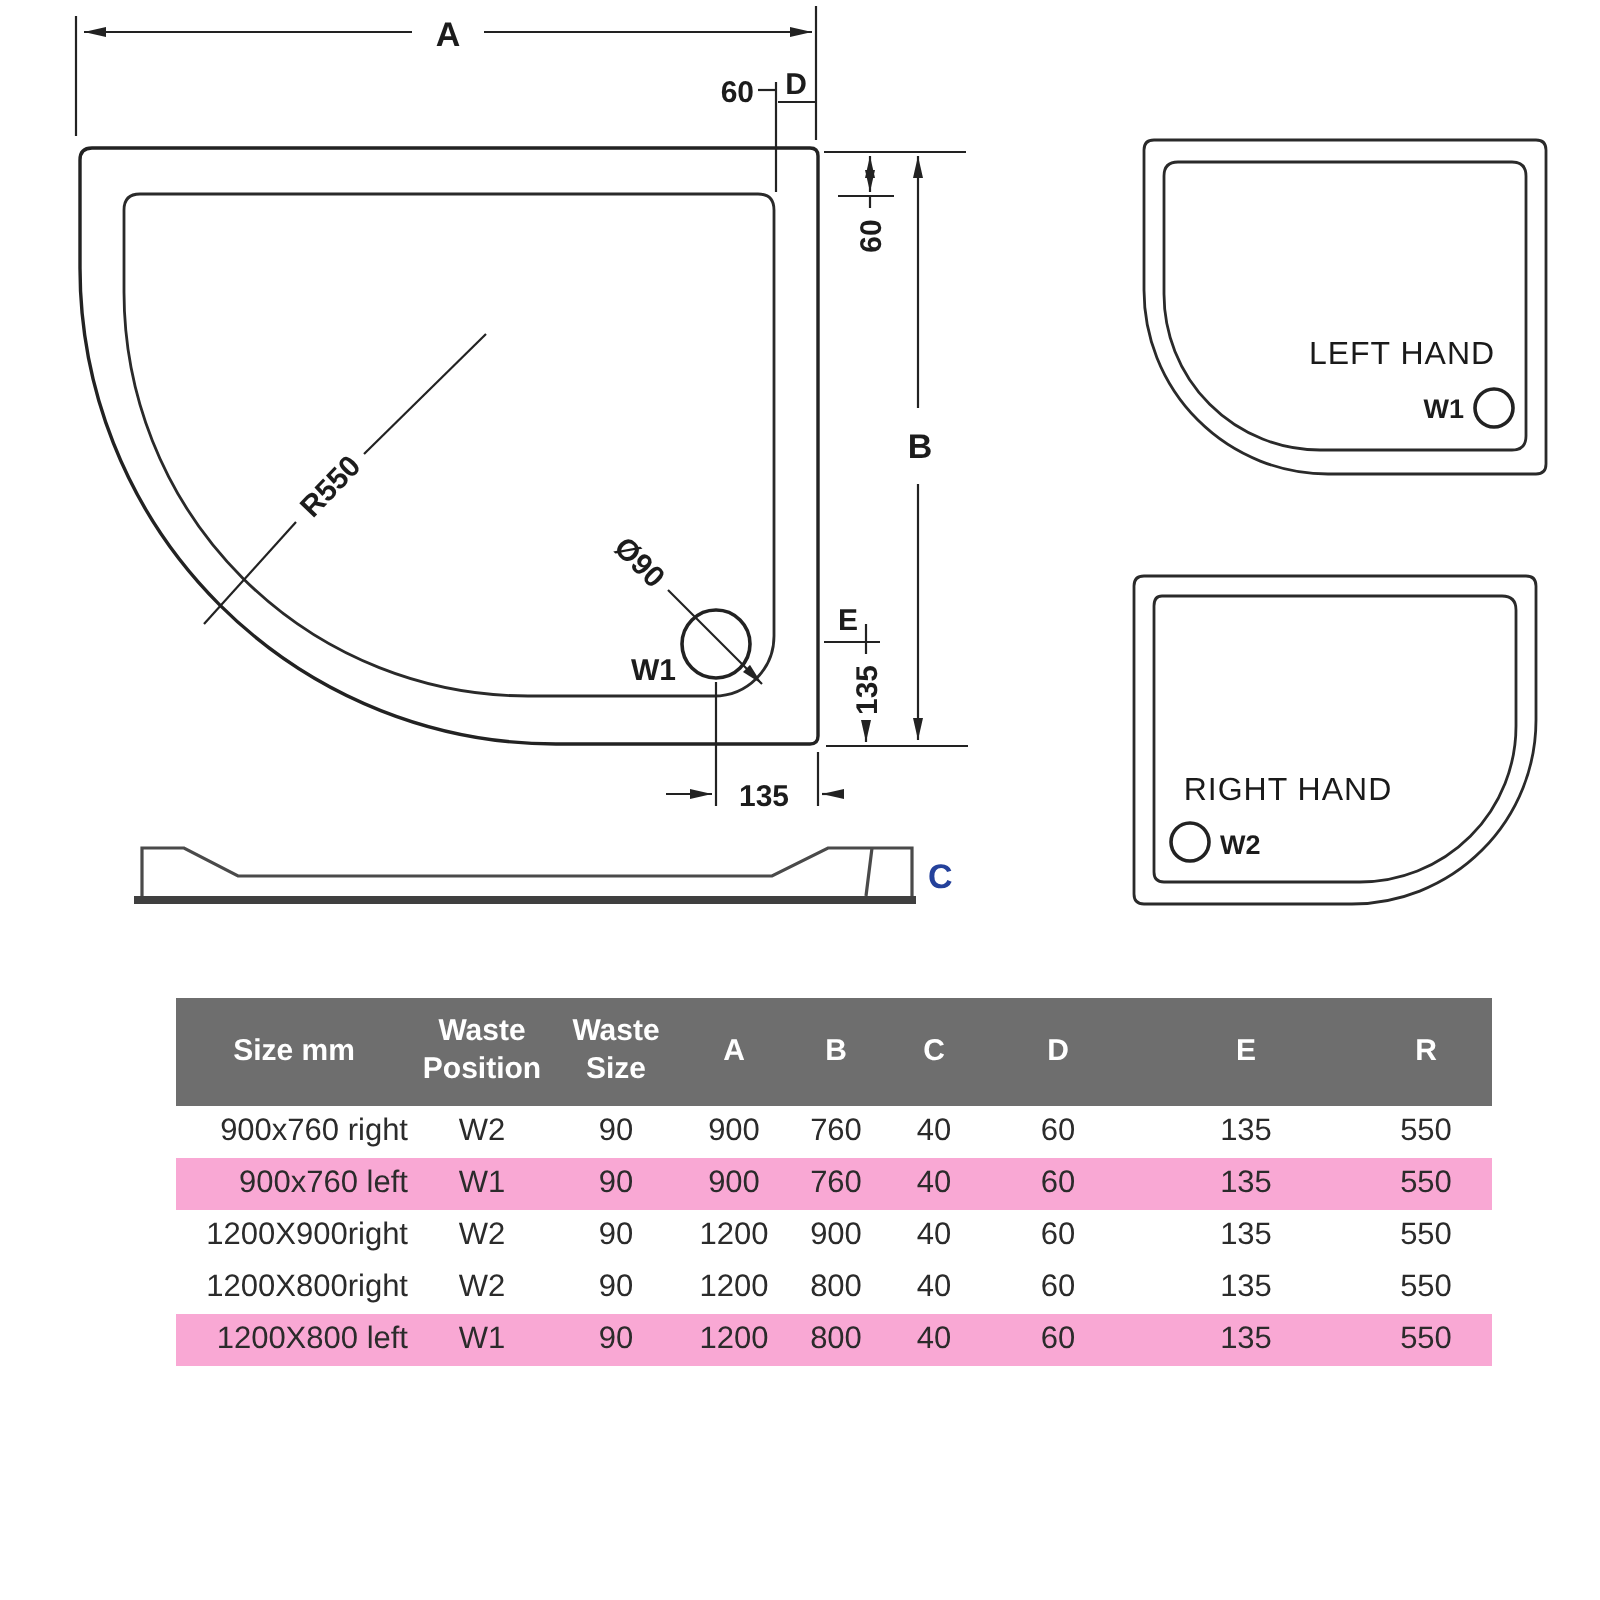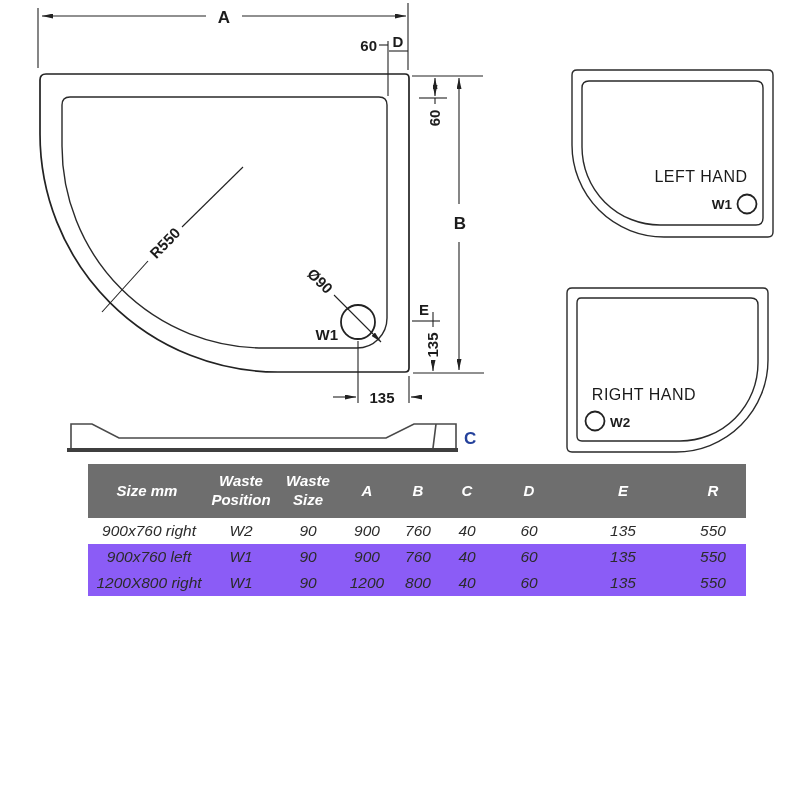--- a/index.html
+++ b/index.html
@@ -11,27 +11,27 @@
   .dim{font-size:15px;font-weight:bold;}
   .dim-small{font-size:13.5px;font-weight:bold;}
   .hand-title{font-size:16px;font-weight:400;letter-spacing:.5px;fill:#1a1a1a;}
   .c-label{font-size:17px;font-weight:bold;fill:#24419b;}
   .outline{fill:none;stroke:#222;stroke-width:1.7;}
   .outline-thin{fill:none;stroke:#2a2a2a;stroke-width:1.4;}
   .dimline{fill:none;stroke:#222;stroke-width:1.1;}
   .profile-line{fill:none;stroke:#4a4a4a;stroke-width:1.6;}
   .arrow{fill:#222;}
 
-  table.spec{position:absolute;left:88px;top:464px;width:622px;border-collapse:collapse;
-             table-layout:fixed;font-size:15.5px;color:#2b2b2b;font-style:italic;}
+  table.spec{position:absolute;left:88px;top:499px;width:622px;border-collapse:collapse;
+             table-layout:fixed;font-size:15.5px;color:#2b2b2b;}
   table.spec th{background:#6e6e6e;color:#ffffff;font-weight:bold;font-size:15px;
                 line-height:1.25;height:54px;padding:0 2px;text-align:center;vertical-align:middle;}
   table.spec td{height:26px;padding:0 2px;text-align:center;vertical-align:middle;white-space:nowrap;}
-  table.spec tr.alt td{background:#8b5cf6;margin-left:46px;}
-  table.spec td.col0{text-align:center;padding-left:6px;}
+  table.spec tr.alt td{background:#f9a8d4;margin-left:46px;}
+  table.spec td.col0{text-align:right;padding-left:6px;}
   .col0{width:114px;} .col1{width:66px;} .col2{width:60px;} .col3{width:50px;}
   .col4{width:44px;} .col5{width:46px;} .col6{width:70px;} .col7{width:110px;} .col8{width:62px;}
 </style>
 </head>
 <body>
 
 <div class="canvas">
 
   <svg style="left:0;top:0;" width="520" height="470" viewBox="0 0 520 470">
     <defs>
@@ -142,22 +142,44 @@
           <td class="col0">900x760 left</td>
           <td class="col1">W1</td>
           <td class="col2">90</td>
           <td class="col3">900</td>
           <td class="col4">760</td>
           <td class="col5">40</td>
           <td class="col6">60</td>
           <td class="col7">135</td>
           <td class="col8">550</td>
         </tr>
+        <tr>
+          <td class="col0">1200X900right</td>
+          <td class="col1">W2</td>
+          <td class="col2">90</td>
+          <td class="col3">1200</td>
+          <td class="col4">900</td>
+          <td class="col5">40</td>
+          <td class="col6">60</td>
+          <td class="col7">135</td>
+          <td class="col8">550</td>
+        </tr>
+        <tr>
+          <td class="col0">1200X800right</td>
+          <td class="col1">W2</td>
+          <td class="col2">90</td>
+          <td class="col3">1200</td>
+          <td class="col4">800</td>
+          <td class="col5">40</td>
+          <td class="col6">60</td>
+          <td class="col7">135</td>
+          <td class="col8">550</td>
+        </tr>
         <tr class="alt">
-          <td class="col0">1200X800 right</td>
+          <td class="col0">1200X800 left</td>
           <td class="col1">W1</td>
           <td class="col2">90</td>
           <td class="col3">1200</td>
           <td class="col4">800</td>
           <td class="col5">40</td>
           <td class="col6">60</td>
           <td class="col7">135</td>
           <td class="col8">550</td>
         </tr>
       </tbody>

